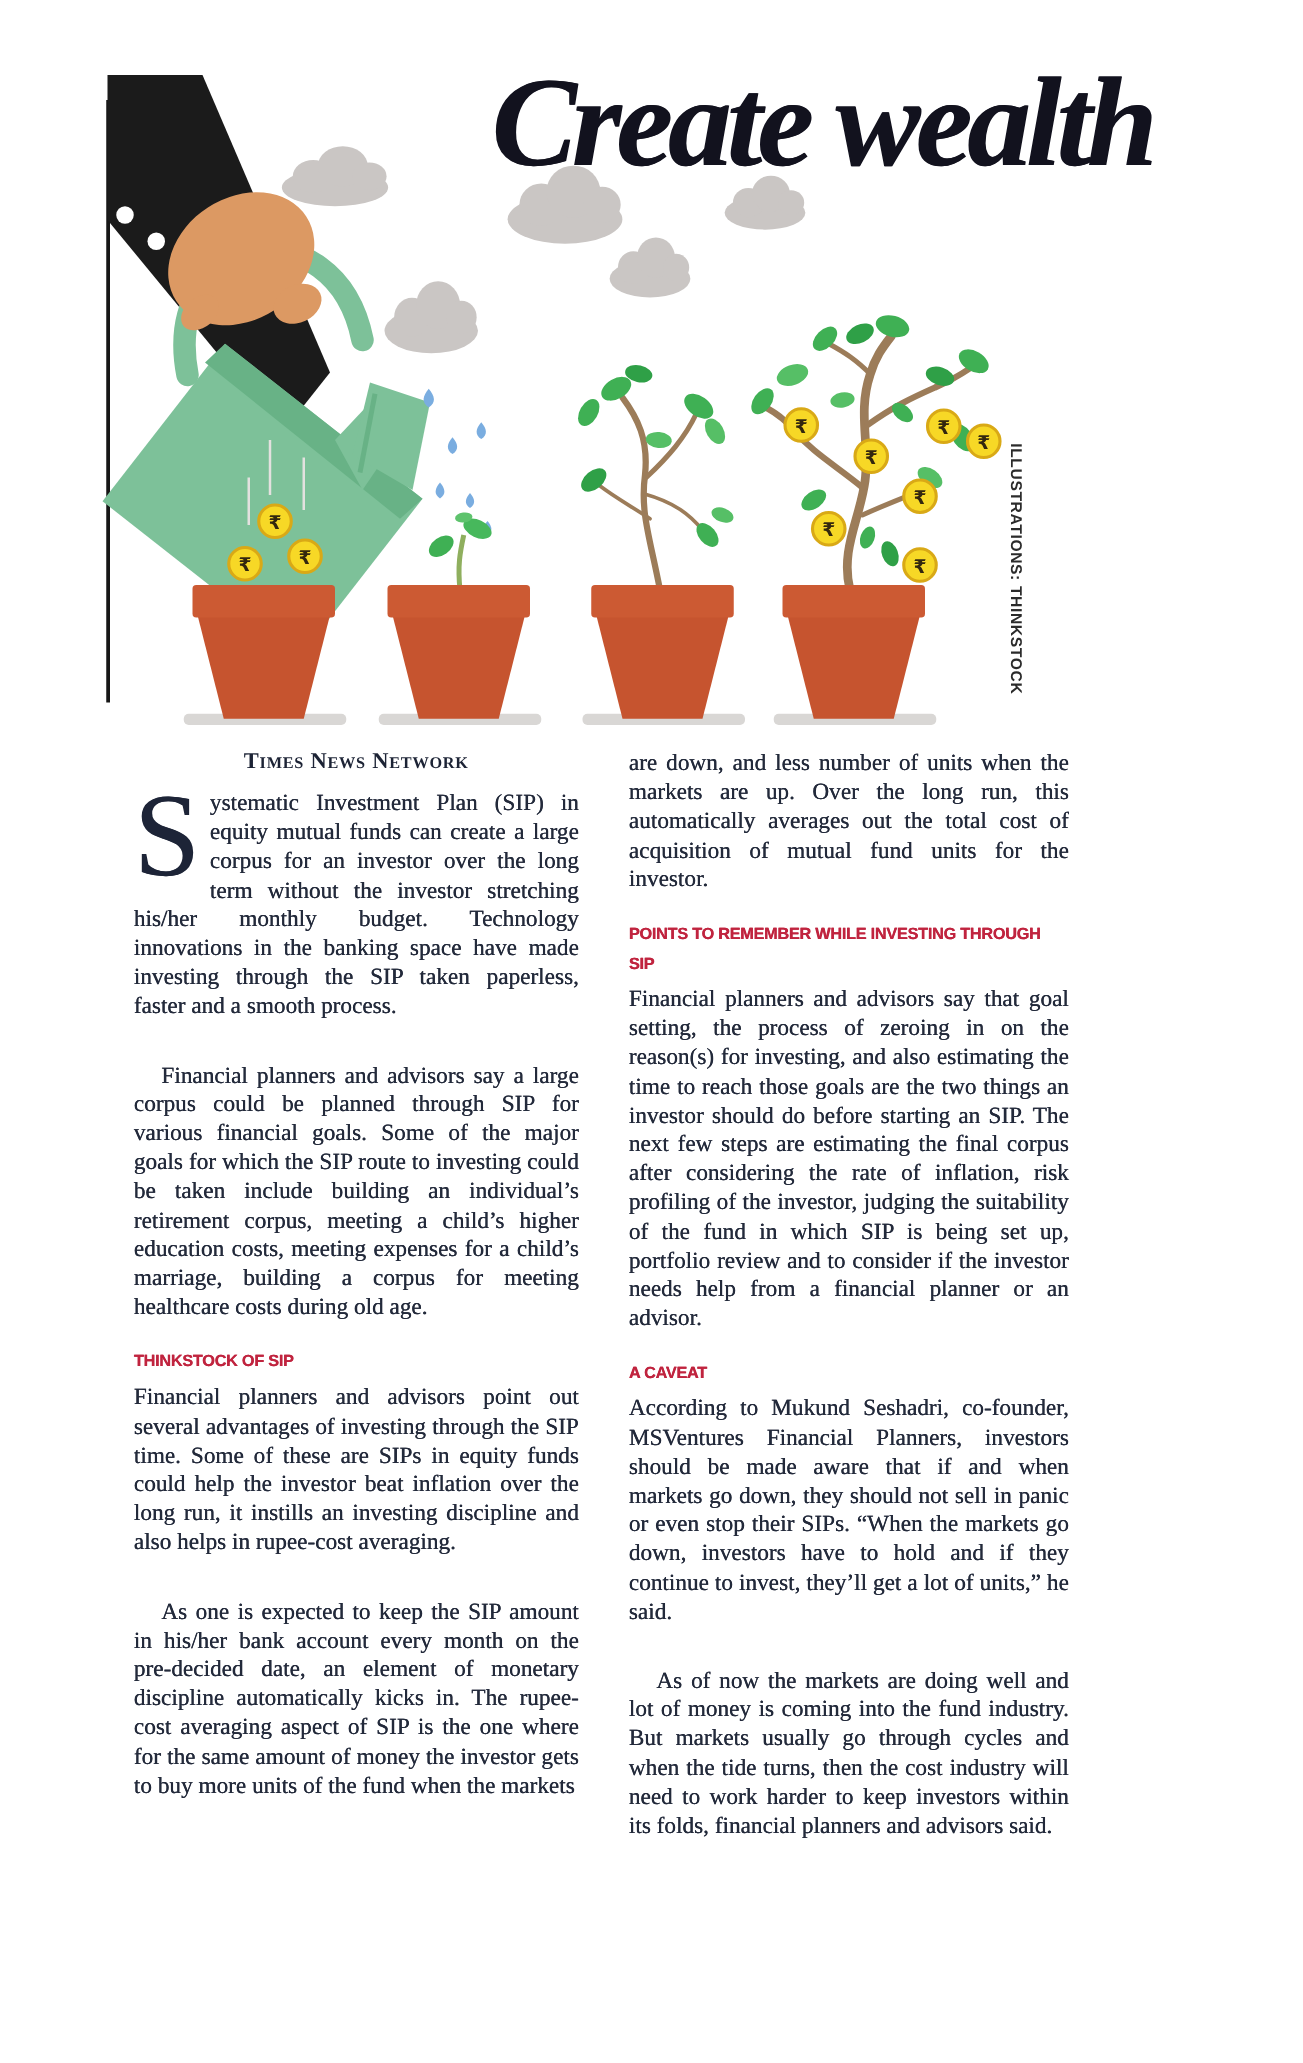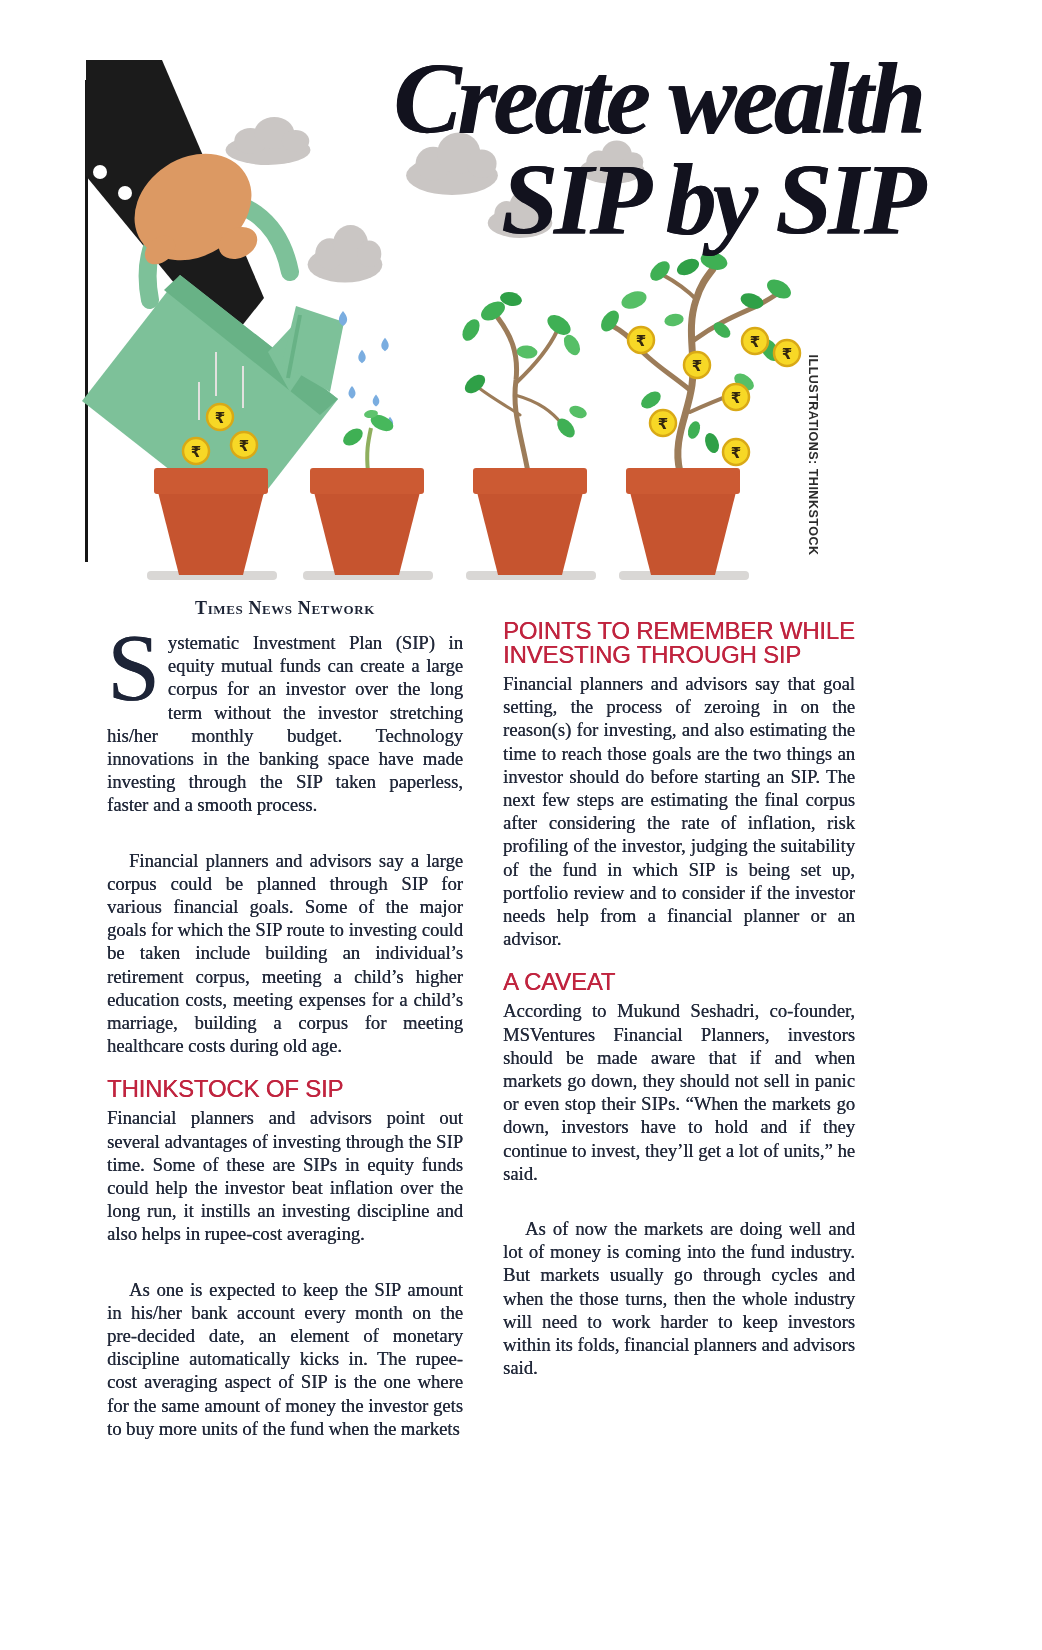--- a/index.html
+++ b/index.html
@@ -53,21 +53,21 @@
   .p.indent{text-indent:22px;margin-top:32px;}
   .dropcap{
     float:left;
     font-size:95px;line-height:70px;
     padding:2px 8px 0 0;
     font-weight:500;color:#1d2437;
     text-shadow:0.5px 0 0 currentColor;
   }
   .sec-head{
     font-family:"Liberation Sans", sans-serif;
-    font-weight:400;font-size:24px;line-height:24px;
+    font-weight:700;font-size:13px;line-height:24px;
     letter-spacing:-.2px;color:#c0243f;
     margin:20px 0 5px 0;
     text-shadow:0.3px 0 0 currentColor;
   }
 </style>
 </head>
 <body>
 
 <div id="page">
 
@@ -254,46 +254,46 @@
         <polygon points="630,492 736,492 715,575 651,575"></polygon>
         <rect x="626" y="468" width="114" height="26" rx="3" fill="#cc5a33"></rect>
       </g>
     </g>
   </svg>
 
   <div id="credit">ILLUSTRATIONS: THINKSTOCK</div>
 
   <div id="masthead">
     <div>Create wealth</div>
-    <div>SIP by SIP</div>
   </div>
 
   <div id="article">
 
     <div class="col left">
       <p class="byline">Times News Network</p>
 
       <p class="p"><span class="dropcap">S</span><span>ystematic Investment Plan (SIP) in equity mutual funds can create a large corpus for an investor over the long term without the investor stretching his/her monthly budget. Technology innovations in the banking space have made investing through the SIP taken paperless, faster and a smooth process.</span></p>
 
       <p class="p indent">Financial planners and advisors say a large corpus could be planned through SIP for various financial goals. Some of the major goals for which the SIP route to investing could be taken include building an individual’s retirement corpus, meeting a child’s higher education costs, meeting expenses for a child’s marriage, building a corpus for meeting healthcare costs during old age.</p>
 
       <h3 class="sec-head">THINKSTOCK OF SIP</h3>
 
       <p class="p">Financial planners and advisors point out several advantages of investing through the SIP time. Some of these are SIPs in equity funds could help the investor beat inflation over the long run, it instills an investing discipline and also helps in rupee-cost averaging.</p>
 
       <p class="p indent">As one is expected to keep the SIP amount in his/her bank account every month on the pre-decided date, an element of monetary discipline automatically kicks in. The rupee-cost averaging aspect of SIP is the one where for the same amount of money the investor gets to buy more units of the fund when the markets</p>
     </div>
 
     <div class="col right">
+      <p class="p">are down, and less number of units when the markets are up. Over the long run, this automatically averages out the total cost of acquisition of mutual fund units for the investor.</p>
 
       <h3 class="sec-head">POINTS TO REMEMBER WHILE INVESTING THROUGH SIP</h3>
 
       <p class="p">Financial planners and advisors say that goal setting, the process of zeroing in on the reason(s) for investing, and also estimating the time to reach those goals are the two things an investor should do before starting an SIP. The next few steps are estimating the final corpus after considering the rate of inflation, risk profiling of the investor, judging the suitability of the fund in which SIP is being set up, portfolio review and to consider if the investor needs help from a financial planner or an advisor.</p>
 
       <h3 class="sec-head">A CAVEAT</h3>
 
       <p class="p">According to Mukund Seshadri, co-founder, MSVentures Financial Planners, investors should be made aware that if and when markets go down, they should not sell in panic or even stop their SIPs. “When the markets go down, investors have to hold and if they continue to invest, they’ll get a lot of units,” he said.</p>
 
-      <p class="p indent">As of now the markets are doing well and lot of money is coming into the fund industry. But markets usually go through cycles and when the those turns, then the whole industry will need to work harder to keep investors within its folds, financial planners and advisors said.</p>
+      <p class="p indent">As of now the markets are doing well and lot of money is coming into the fund industry. But markets usually go through cycles and when the tide turns, then the cost industry will need to work harder to keep investors within its folds, financial planners and advisors said.</p>
     </div>
 
   </div>
 </div>
 
 </body></html>

